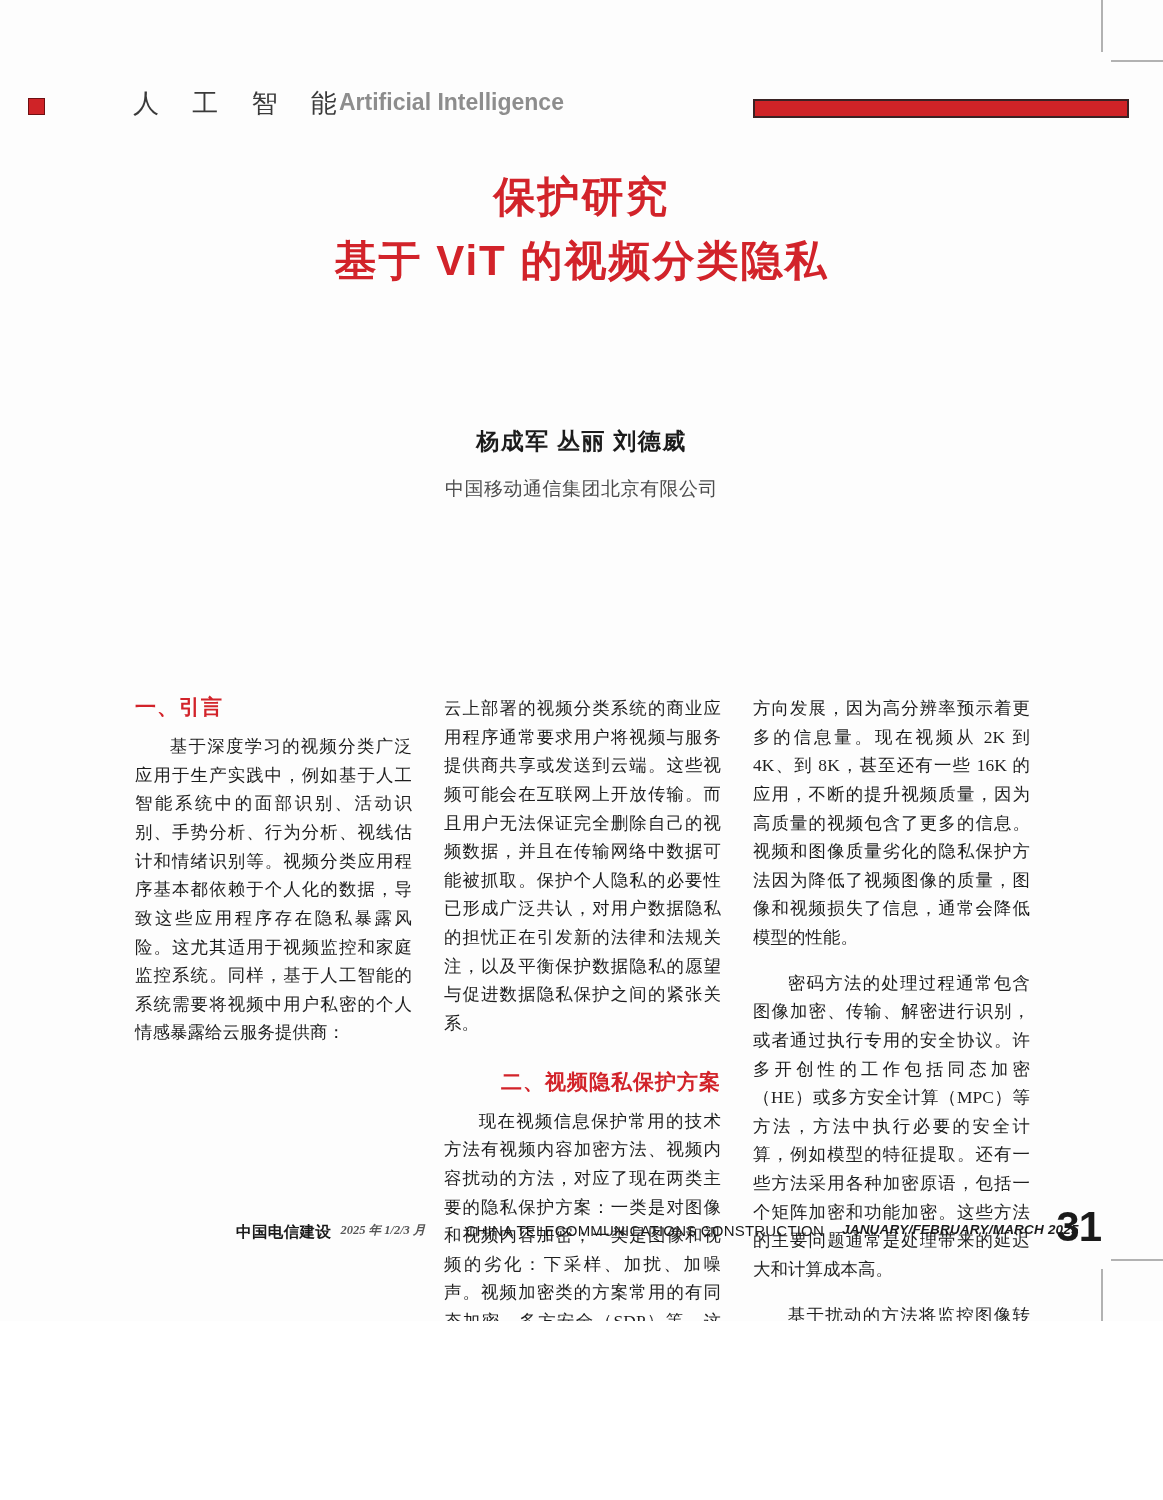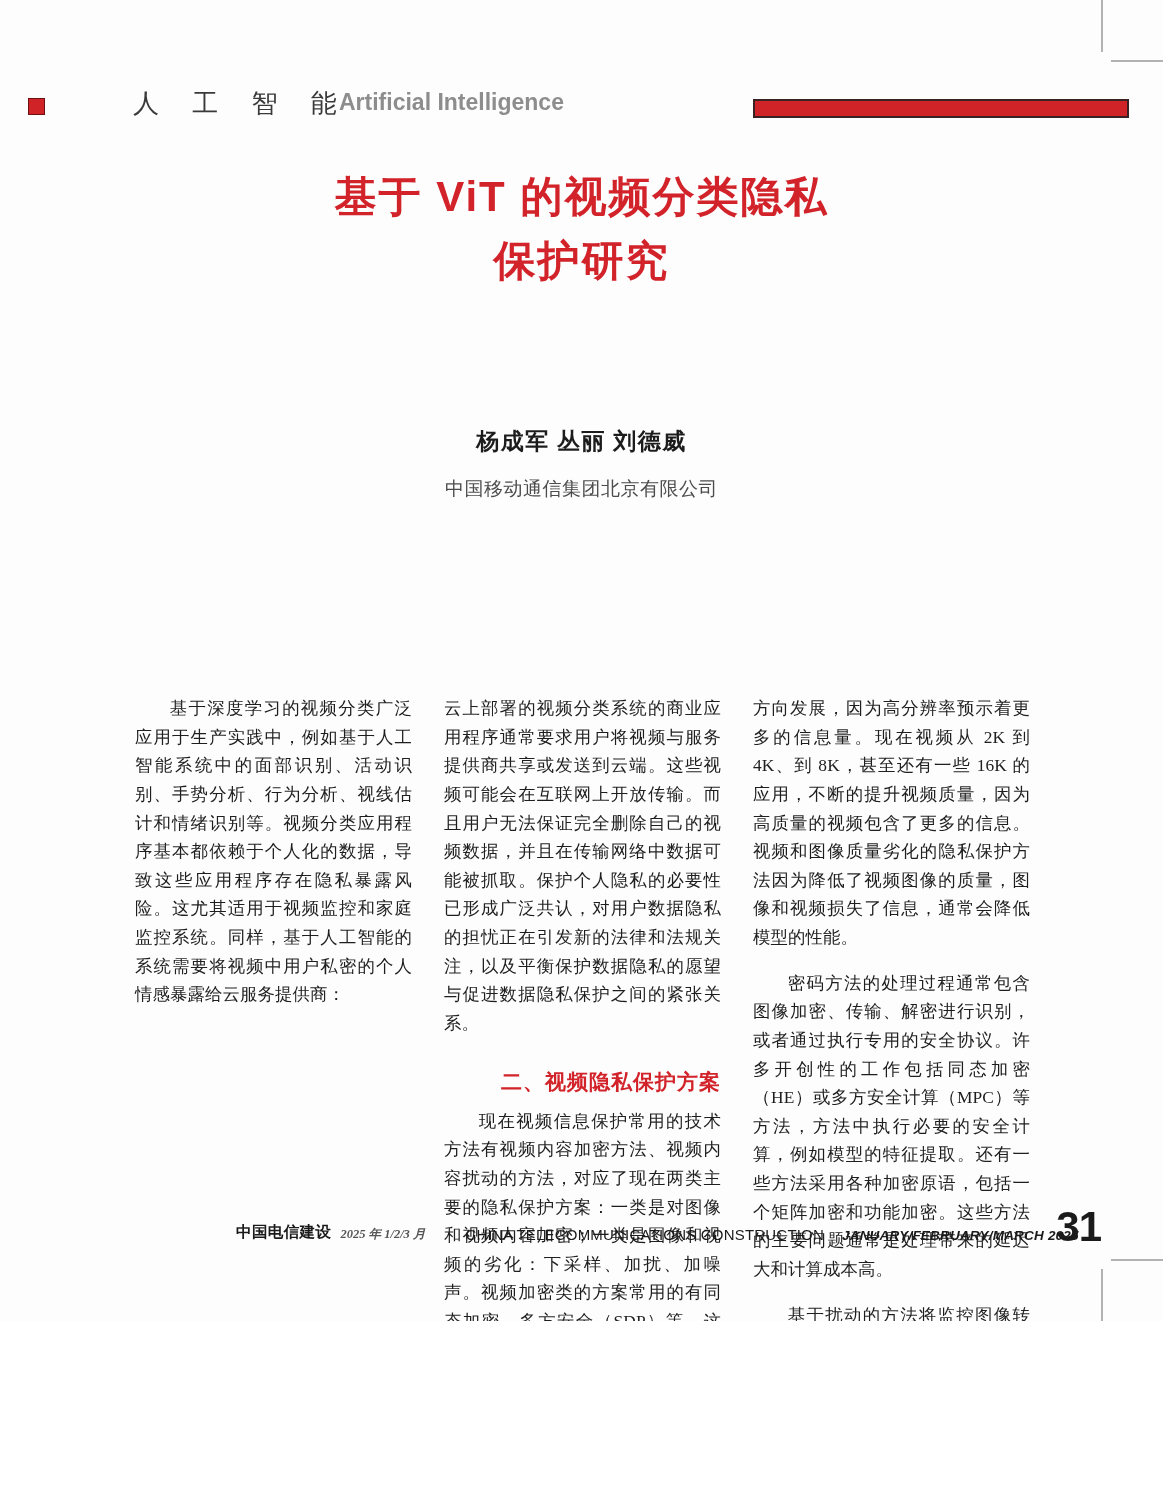--- a/index.html
+++ b/index.html
@@ -156,21 +156,21 @@
   }
   p.body.tight { margin-bottom: 0; }
   p.body.noindent { text-indent: 0; }
 
   
   .footer {
     position: absolute;
     left: 236px;
     bottom: 78px;
     display: flex;
-    align-items: flex-end;
+    align-items: flex-start;
     white-space: nowrap;
   }
   .f-cn {
     font-family: "Liberation Sans", "DejaVu Sans", sans-serif;
     font-size: 15.5px;
     font-weight: bold;
     color: #1a1a1a;
     letter-spacing: 0.4px;
   }
   .f-date {
@@ -219,32 +219,33 @@
   <div class="crop h crop-br-h"></div>
 
   <div class="runhead">
     <div class="runhead-square"></div>
     <div class="runhead-cn">人 工 智 能</div>
     <div class="runhead-en">Artificial Intelligence</div>
     <div class="runhead-bar"></div>
   </div>
 
   <div class="title-block">
+    <div class="title-line">保护研究</div>
     <div class="title-line">基于 ViT 的视频分类隐私</div>
-    <div class="title-line">保护研究</div>
   </div>
 
   <div class="author-block">
     <div class="author-names">杨成军  丛丽  刘德威</div>
     <div class="author-affil">中国移动通信集团北京有限公司</div>
   </div>
 
   <div class="columns">
 
     <div class="col">
+      <h2 class="sec-heading">一、引言</h2>
       <p class="body tight">基于深度学习的视频分类广泛应用于生产实践中，例如基于人工智能系统中的面部识别、活动识别、手势分析、行为分析、视线估计和情绪识别等。视频分类应用程序基本都依赖于个人化的数据，导致这些应用程序存在隐私暴露风险。这尤其适用于视频监控和家庭监控系统。同样，基于人工智能的系统需要将视频中用户私密的个人情感暴露给云服务提供商：</p>
     </div>
 
     <div class="col">
       <p class="body noindent">云上部署的视频分类系统的商业应用程序通常要求用户将视频与服务提供商共享或发送到云端。这些视频可能会在互联网上开放传输。而且用户无法保证完全删除自己的视频数据，并且在传输网络中数据可能被抓取。保护个人隐私的必要性已形成广泛共认，对用户数据隐私的担忧正在引发新的法律和法规关注，以及平衡保护数据隐私的愿望与促进数据隐私保护之间的紧张关系。</p>
       <h2 class="sec-heading pulled">二、视频隐私保护方案</h2>
       <p class="body tight">现在视频信息保护常用的技术方法有视频内容加密方法、视频内容扰动的方法，对应了现在两类主要的隐私保护方案：一类是对图像和视频内容加密；一类是图像和视频的劣化：下采样、加扰、加噪声。视频加密类的方案常用的有同态加密、多方安全（SDP）等，这些措施都有很好的保护效果，但是加密方案的计算量很大，而且视频的数据量很大，加密方案不适用图像视频类应用。另外一类是图像和视频质量退化，很显然这也不是一个有效的方式，也不符合技术发展潮流，视频应用中分辨率向高分辨率</p>
     </div>
 
     <div class="col">

